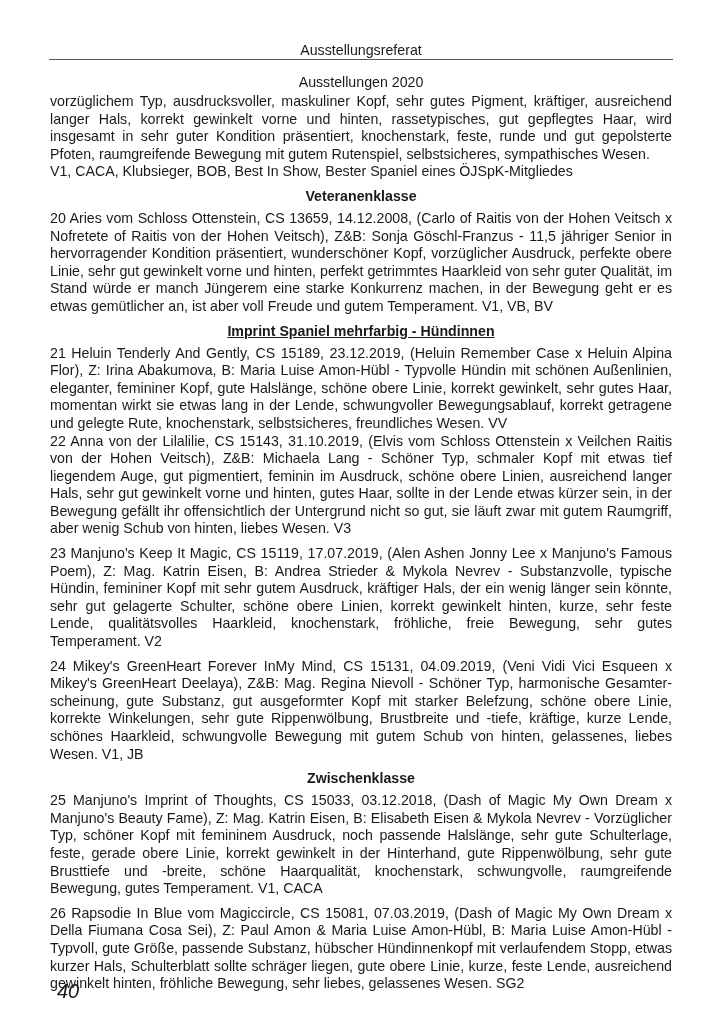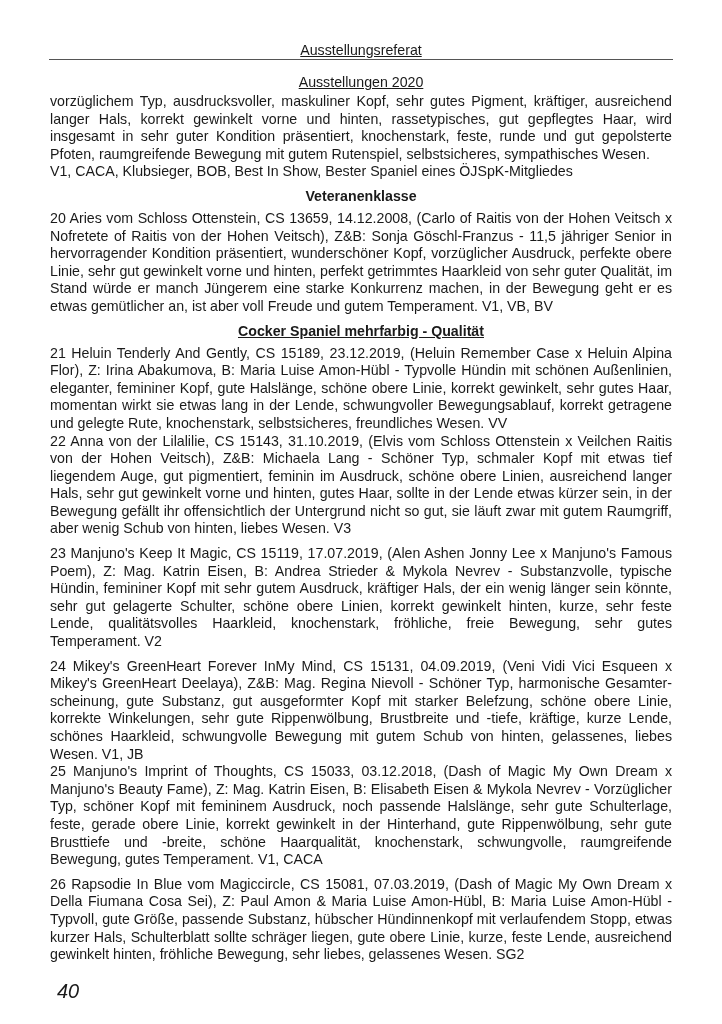--- a/index.html
+++ b/index.html
@@ -1,18 +1,18 @@
 <!DOCTYPE html>
 <html><head>
 <meta charset="utf-8">
 <style>
   html, body { margin: 0; padding: 0; background: #ffffff; }
   body { width: 722px; height: 1024px; position: relative; overflow: hidden;
          font-family: "Liberation Sans", sans-serif; color: #1a1a1a; }
-  .page-header { position: absolute; left: 49px; width: 624px; top: 42px; text-align: center; font-size: 14.2px; text-decoration: underline; }
+  .page-header { position: absolute; left: 49px; width: 624px; top: 42px; text-align: center; font-size: 14.2px; }
   .hdr-top { line-height: 16px; height: 17px; }
   .hdr-rule { height: 0; border-top: 1.3px solid #555; margin: 0; }
   .hdr-bottom { line-height: 16px; margin-top: 14px; }
   .content { position: absolute; left: 50px; width: 622px; top: 93px; font-size: 14.2px; line-height: 17.6px; }
   .para { text-align: justify; margin: 0; hyphens: manual; }
   .para.gap { margin-top: 7px; }
   .heading { font-weight: bold; margin: 6px 0 5px 0; line-height: 18px; text-align: center; }
   .heading.section { text-decoration: underline; }
   .page-number { position: absolute; left: 57px; top: 980px; font-size: 20px; font-style: italic; }
 </style>
@@ -25,25 +25,26 @@
   <div class="hdr-bottom">Ausstellungen 2020</div>
 </div>
 
 <div class="content">
   <p class="para">vorzüglichem Typ, ausdrucksvoller, maskuliner Kopf, sehr gutes Pigment, kräftiger, ausreichend langer Hals, korrekt gewinkelt vorne und hinten, rassetypisches, gut gepflegtes Haar, wird insgesamt in sehr guter Kondition präsentiert, knochenstark, feste, runde und gut gepolsterte Pfoten, raumgrei­fende Bewegung mit gutem Rutenspiel, selbstsicheres, sympathisches Wesen.</p>
   <p class="para">V1, CACA, Klubsieger, BOB, Best In Show, Bester Spaniel eines ÖJSpK-Mitgliedes</p>
 
   <div class="heading">Veteranenklasse</div>
   <p class="para">20 Aries vom Schloss Ottenstein, CS 13659, 14.12.2008, (Carlo of Raitis von der Hohen Veitsch x Nofretete of Raitis von der Hohen Veitsch), Z&amp;B: Sonja Göschl-Franzus - 11,5 jähriger Senior in hervorragender Kondition präsentiert, wunderschöner Kopf, vorzüglicher Ausdruck, perfekte obere Linie, sehr gut gewinkelt vorne und hinten, perfekt getrimmtes Haarkleid von sehr guter Qualität, im Stand würde er manch Jüngerem eine starke Konkurrenz machen, in der Bewegung geht er es etwas gemütlicher an, ist aber voll Freude und gutem Temperament. V1, VB, BV</p>
 
-  <div class="heading section">Cocker Spaniel mehrfarbig - Qualität</div>
+  <div class="heading section">Imprint Spaniel mehrfarbig - Hündinnen</div>
 
   <p class="para">21 Heluin Tenderly And Gently, CS 15189, 23.12.2019, (Heluin Remember Case x Heluin Alpina Flor), Z: Irina Abakumova, B: Maria Luise Amon-Hübl - Typvolle Hündin mit schönen Außenlinien, eleganter, femininer Kopf, gute Halslänge, schöne obere Linie, korrekt gewinkelt, sehr gutes Haar, momentan wirkt sie etwas lang in der Lende, schwungvoller Bewegungsablauf, korrekt getragene und gelegte Rute, knochenstark, selbstsicheres, freundliches Wesen. VV</p>
 
   <p class="para">22 Anna von der Lilalilie, CS 15143, 31.10.2019, (Elvis vom Schloss Ottenstein x Veilchen Raitis von der Hohen Veitsch), Z&amp;B: Michaela Lang - Schöner Typ, schmaler Kopf mit etwas tief liegendem Auge, gut pigmentiert, feminin im Ausdruck, schöne obere Linien, ausreichend langer Hals, sehr gut gewinkelt vorne und hinten, gutes Haar, sollte in der Lende etwas kürzer sein, in der Bewegung gefällt ihr offensichtlich der Untergrund nicht so gut, sie läuft zwar mit gutem Raumgriff, aber wenig Schub von hinten, liebes Wesen. V3</p>
   <p class="para gap">23 Manjuno's Keep It Magic, CS 15119, 17.07.2019, (Alen Ashen Jonny Lee x Manjuno's Famous Poem), Z: Mag. Katrin Eisen, B: Andrea Strieder &amp; Mykola Nevrev - Substanzvolle, typische Hündin, femininer Kopf mit sehr gutem Ausdruck, kräftiger Hals, der ein wenig länger sein könnte, sehr gut gelagerte Schulter, schöne obere Linien, korrekt gewinkelt hinten, kurze, sehr feste Lende, qualitäts­volles Haarkleid, knochenstark, fröhliche, freie Bewegung, sehr gutes Temperament. V2</p>
   <p class="para gap">24 Mikey's GreenHeart Forever InMy Mind, CS 15131, 04.09.2019, (Veni Vidi Vici Esqueen x Mikey's GreenHeart Deelaya), Z&amp;B: Mag. Regina Nievoll - Schöner Typ, harmonische Gesamter­scheinung, gute Substanz, gut ausgeformter Kopf mit starker Belefzung, schöne obere Linie, korrek­te Winkelungen, sehr gute Rippenwölbung, Brustbreite und -tiefe, kräftige, kurze Lende, schönes Haarkleid, schwungvolle Bewegung mit gutem Schub von hinten, gelassenes, liebes Wesen. V1, JB</p>
 
+  <div class="heading">Zwischenklasse</div>
   <p class="para">25 Manjuno's Imprint of Thoughts, CS 15033, 03.12.2018, (Dash of Magic My Own Dream x Manjuno's Beauty Fame), Z: Mag. Katrin Eisen, B: Elisabeth Eisen &amp; Mykola Nevrev - Vorzüglicher Typ, schöner Kopf mit femininem Ausdruck, noch passende Halslänge, sehr gute Schulterlage, feste, gerade obere Linie, korrekt gewinkelt in der Hinterhand, gute Rippenwölbung, sehr gute Brust­tiefe und -breite, schöne Haarqualität, knochenstark, schwungvolle, raumgreifende Bewegung, gutes Temperament. V1, CACA</p>
   <p class="para gap">26 Rapsodie In Blue vom Magiccircle, CS 15081, 07.03.2019, (Dash of Magic My Own Dream x Della Fiumana Cosa Sei), Z: Paul Amon &amp; Maria Luise Amon-Hübl, B: Maria Luise Amon-Hübl - Typvoll, gute Größe, passende Substanz, hübscher Hündinnenkopf mit verlaufendem Stopp, etwas kurzer Hals, Schulterblatt sollte schräger liegen, gute obere Linie, kurze, feste Lende, ausreichend gewinkelt hinten, fröhliche Bewegung, sehr liebes, gelassenes Wesen. SG2</p>
 </div>
 
 <div class="page-number">40</div>
 
 </body></html>

